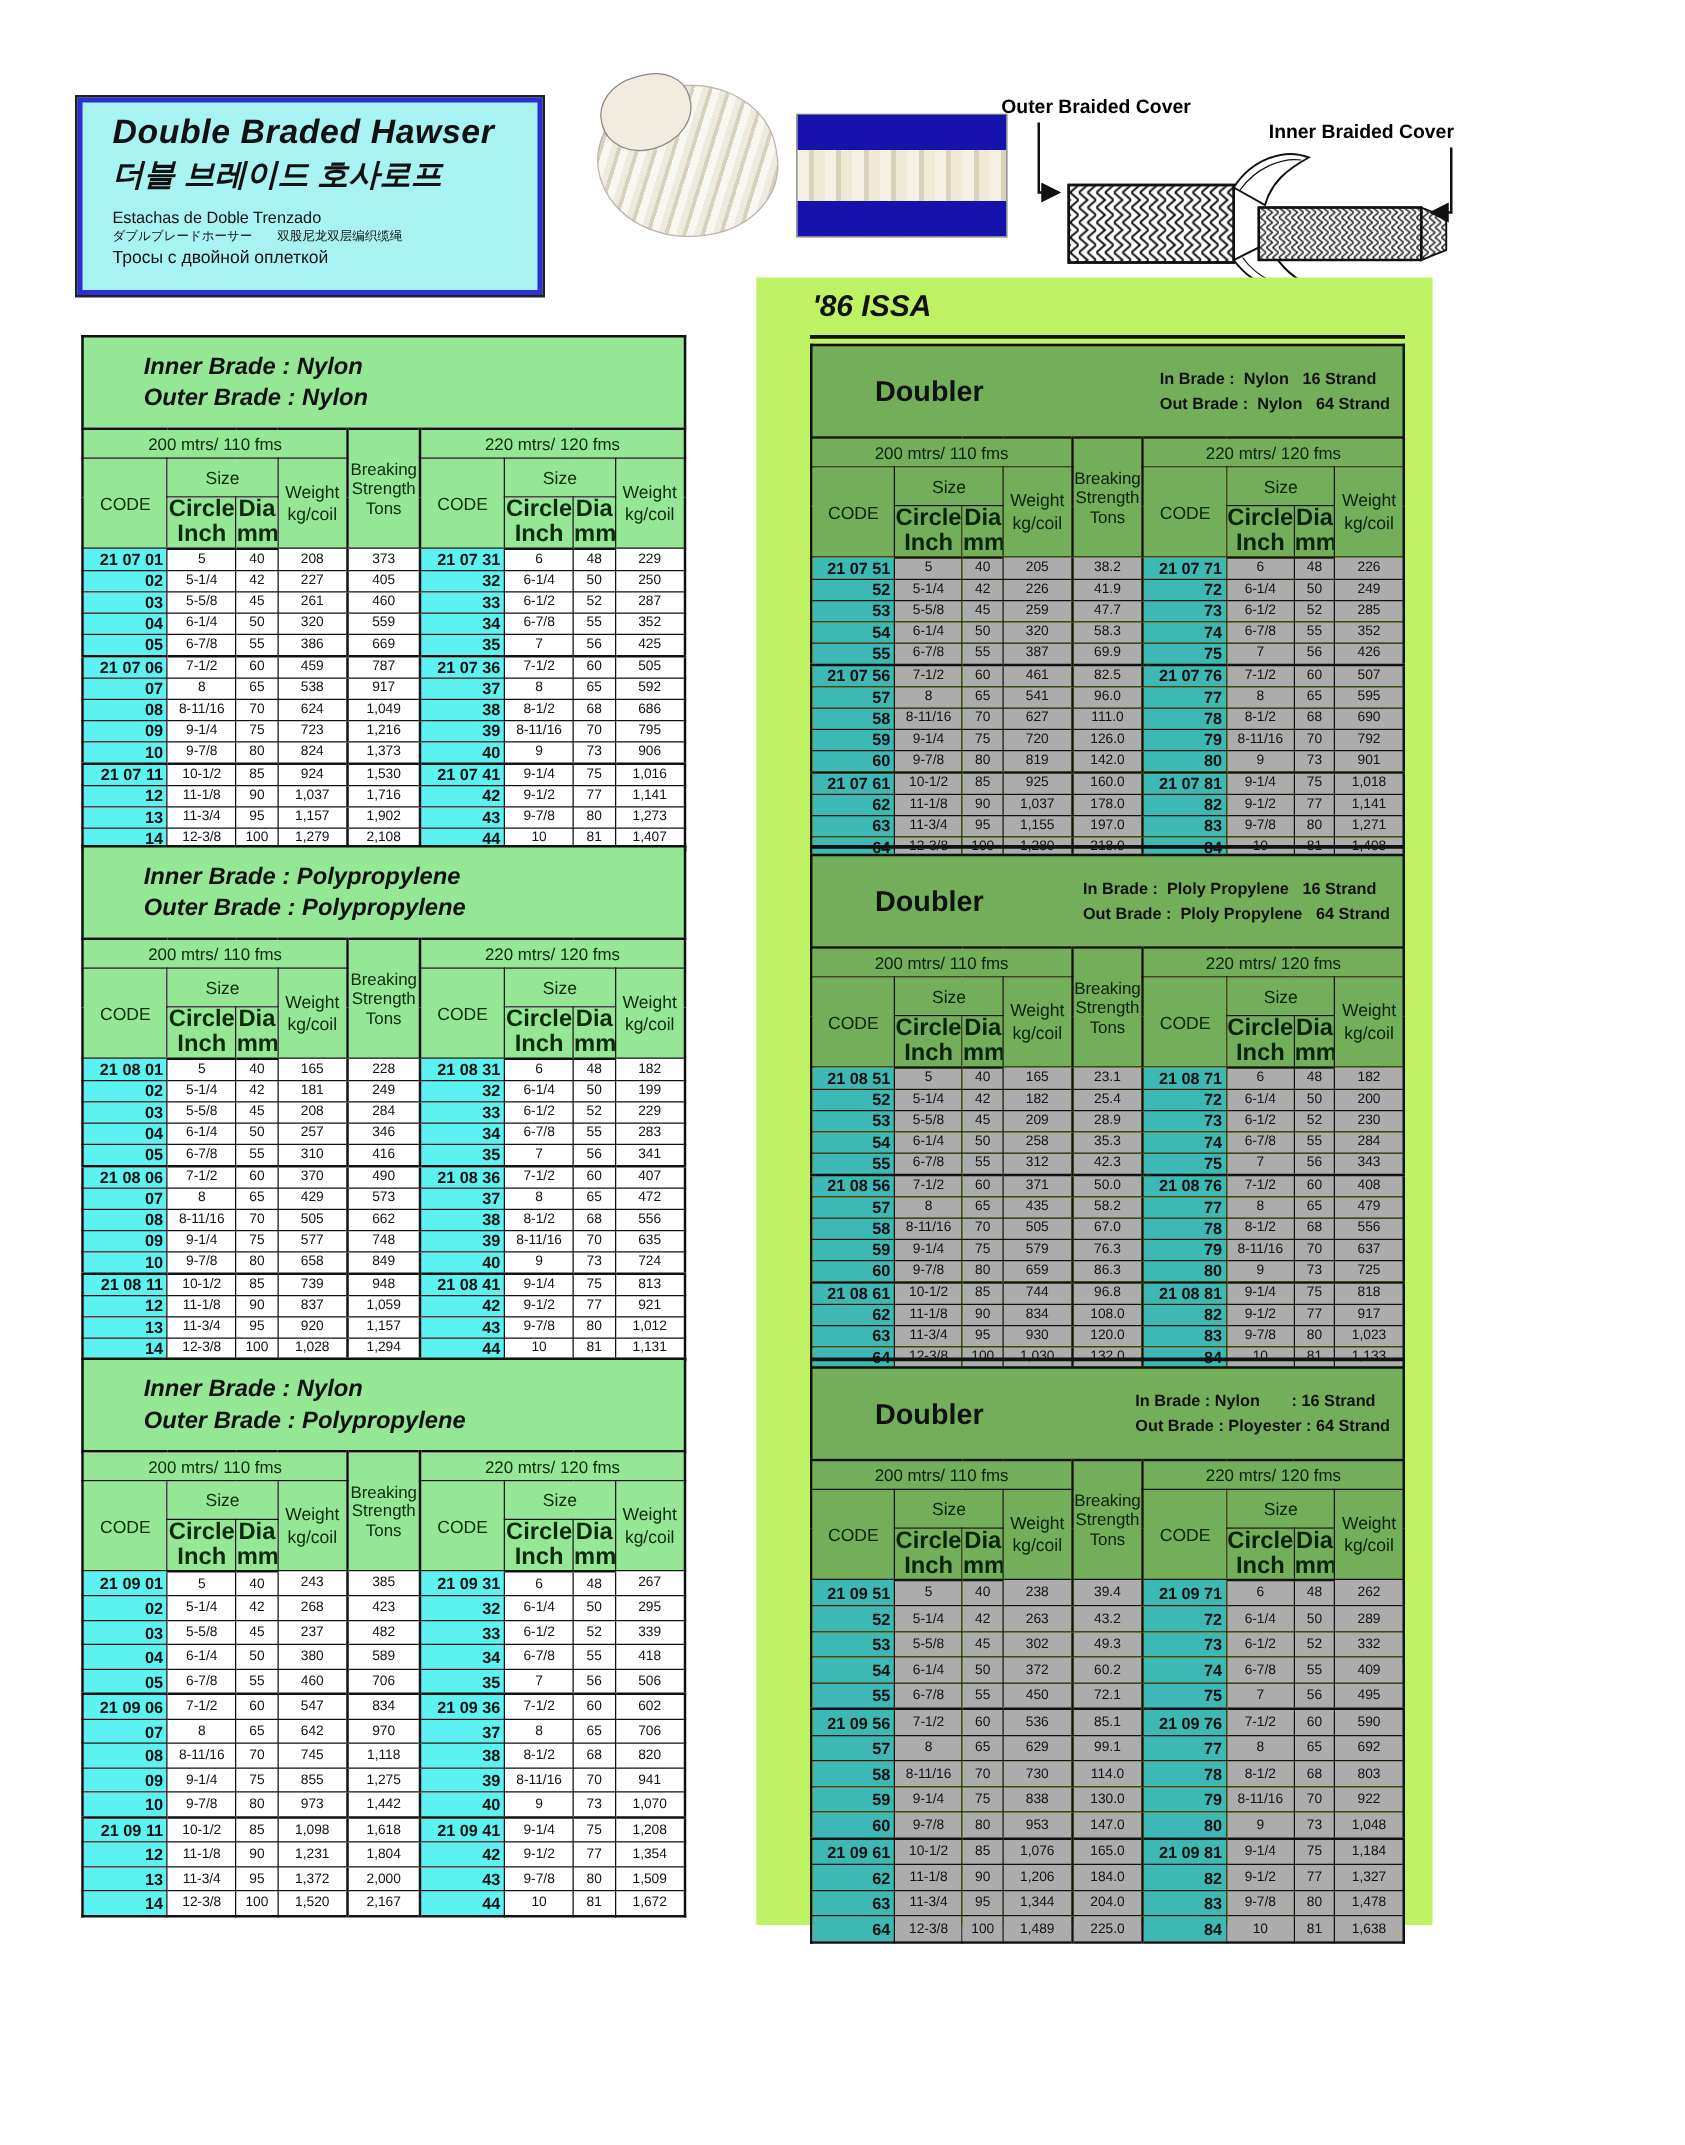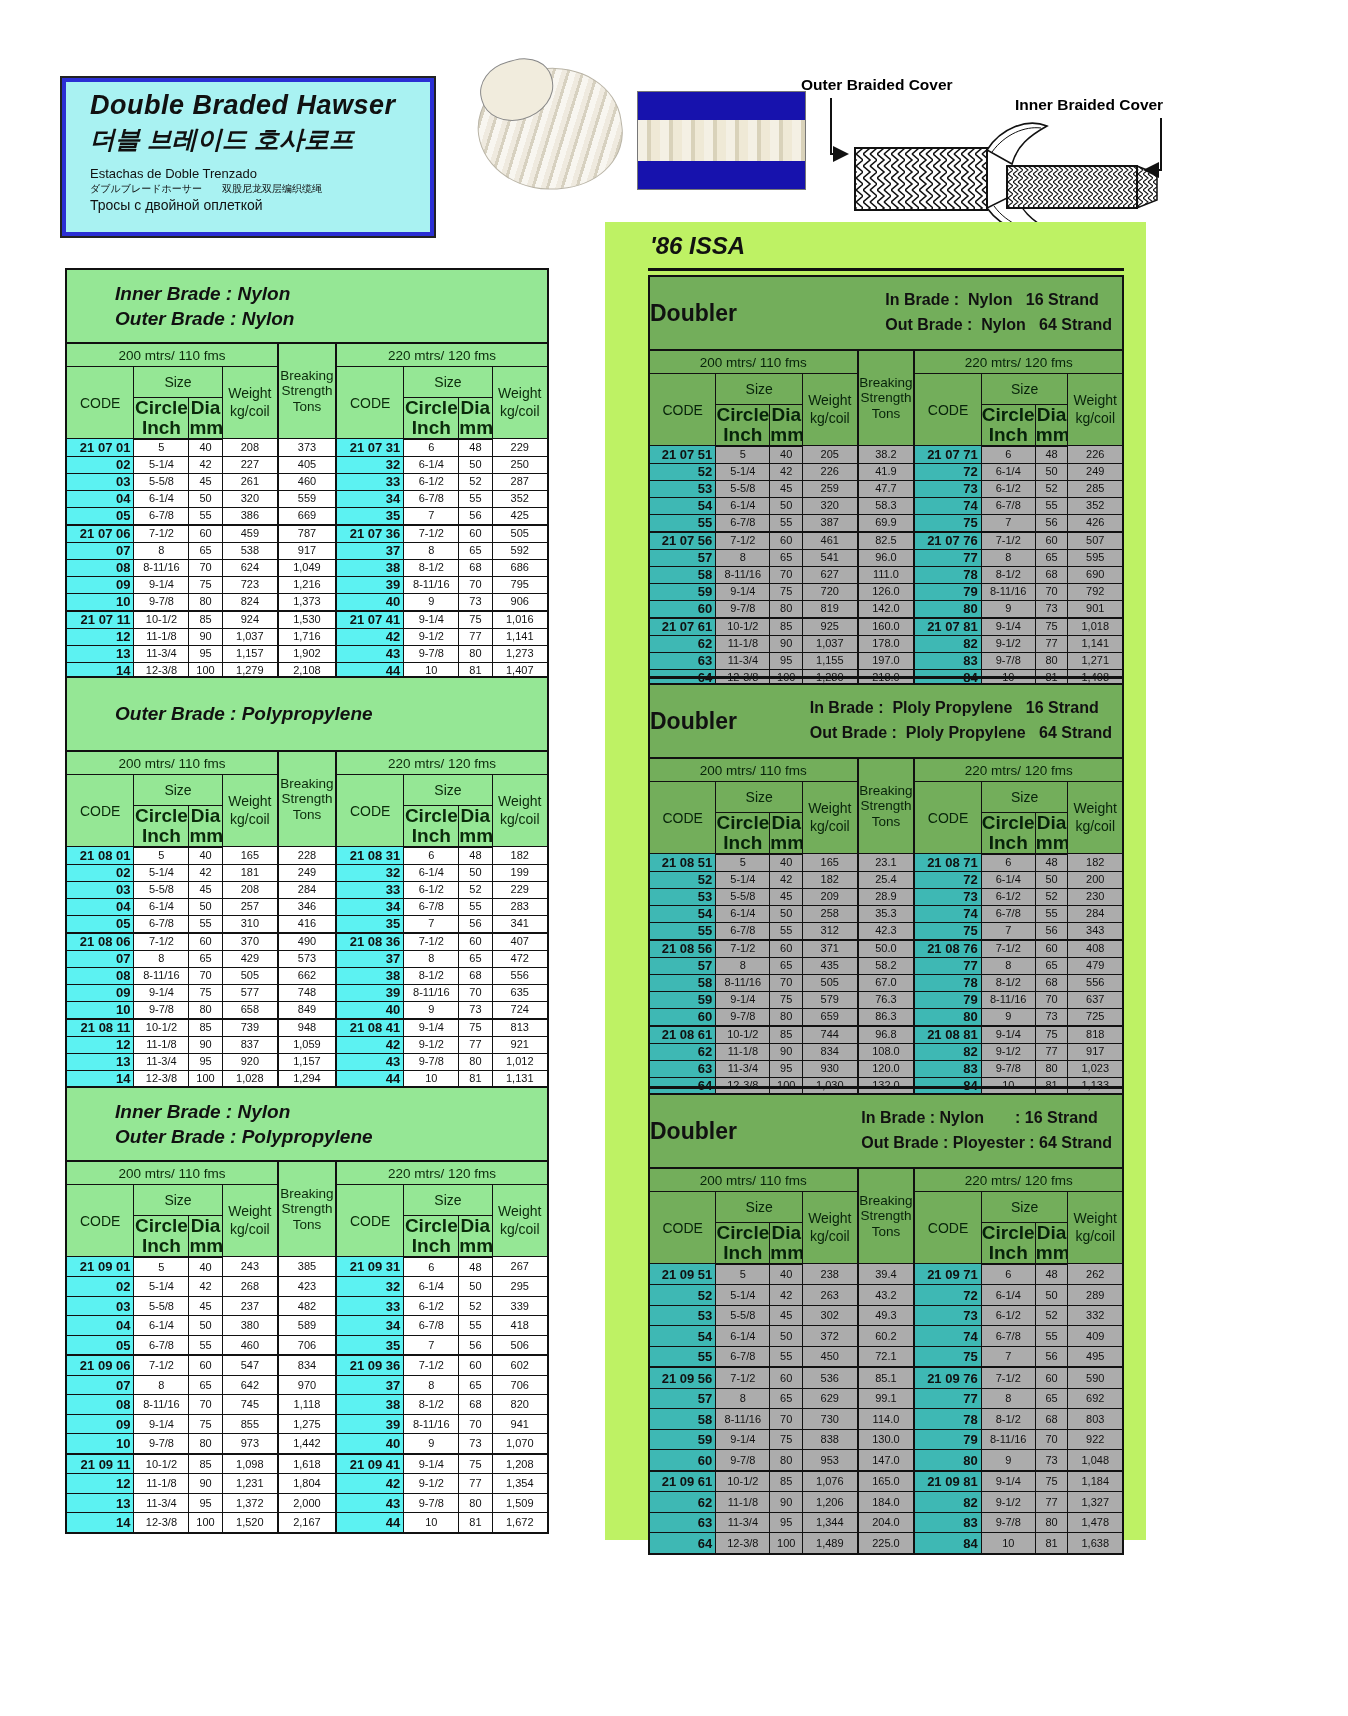--- a/index.html
+++ b/index.html
@@ -35,22 +35,22 @@
   .t3{left:65px;top:1086px;width:484px;}
   .t4{left:43px;top:46px;width:476px;}
   .t5{left:43px;top:454px;width:476px;}
   .t6{left:43px;top:864px;width:476px;}
 
   .rule{height:3px;background:#111;margin-bottom:4px;}
   .band{box-sizing:border-box;border:2px solid #111;border-bottom:none;height:74px;}
   .lt .band{background:#95e795;display:flex;flex-direction:column;justify-content:center;
             padding-left:48px;gap:3px;font-size:19px;font-weight:bold;font-style:italic;}
   .rt .band{background:#73ae5b;display:flex;align-items:center;}
-  .rt .dtitle{font-size:23px;font-weight:bold;}
-  .rt .spec{margin-left:auto;margin-right:10px;font-size:16px;font-weight:bold;line-height:1.55;white-space:pre;}
+  .rt .dtitle{font-size:23px;font-weight:bold;margin-left:50px;}
+  .rt .spec{margin-left:auto;margin-right:10px;font-size:13px;font-weight:bold;line-height:1.55;white-space:pre;}
 
   .tbl table{border-collapse:collapse;table-layout:fixed;width:100%;border:2px solid #111;}
   .tbl th,.tbl td{border:1px solid #111;text-align:center;padding:0;overflow:hidden;font-family:"Liberation Sans",sans-serif;}
   .lt th{background:#95e795;color:#0b2b0b;}
   .lt td{background:#ffffff;}
   .lt td.code{background:#5cf2f2;}
   .rt th{background:#73ae5b;color:#07230a;}
   .rt td{background:#acacac;}
   .rt td.code{background:#3eb8b4;}
 
@@ -302,20 +302,21 @@
           <td class="code">44</td>
           <td class="">10</td>
           <td class="">81</td>
           <td class="">1,407</td>
         </tr>
       </tbody>
     </table>
   </div>
 <div class="tbl lt t2">
     <div class="band">
+      <div>Inner Brade : Polypropylene</div>
       <div>Outer Brade :  Polypropylene</div>
     </div>
     <table>
       <colgroup>
         <col style="width:14.1%">
         <col style="width:11.4%">
         <col style="width:6.9%">
         <col style="width:11.6%">
         <col style="width:12%">
         <col style="width:14.1%">

